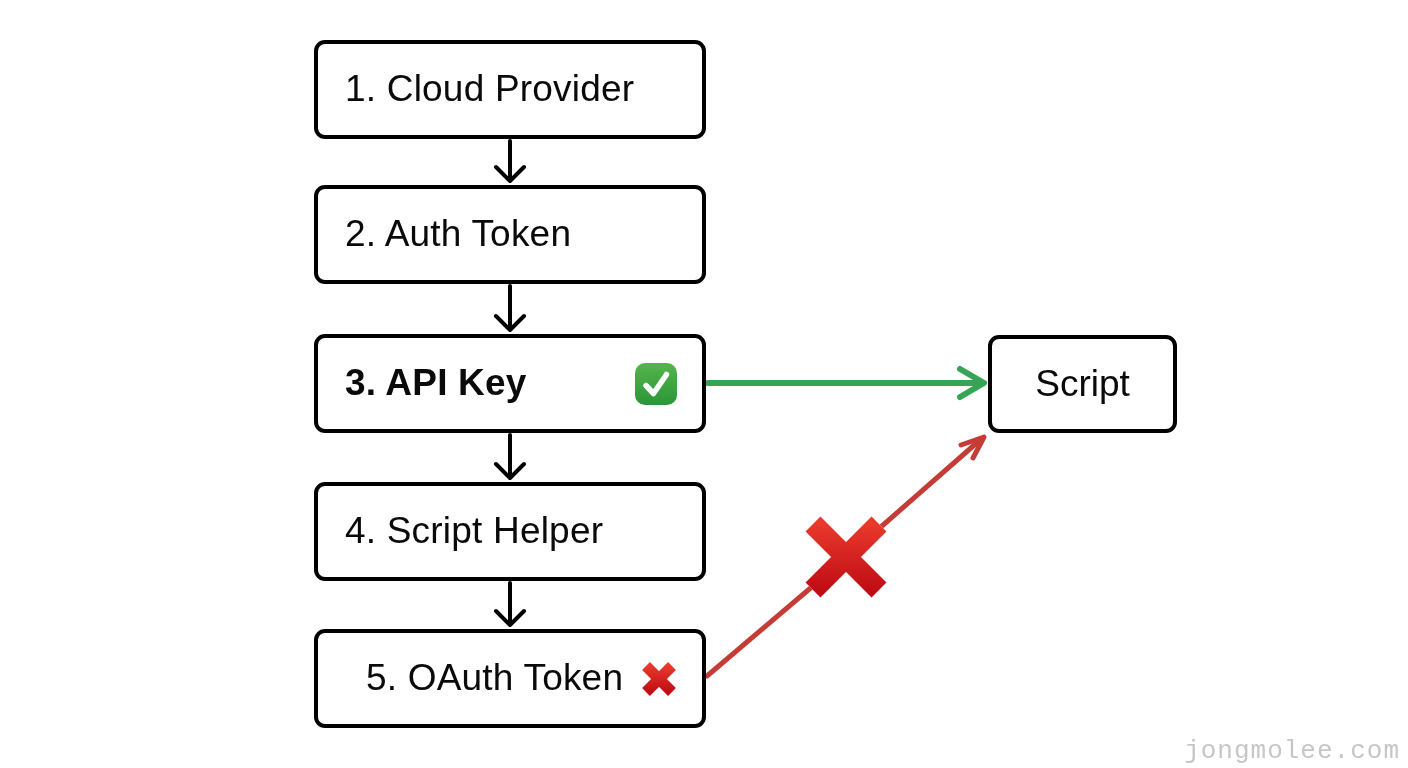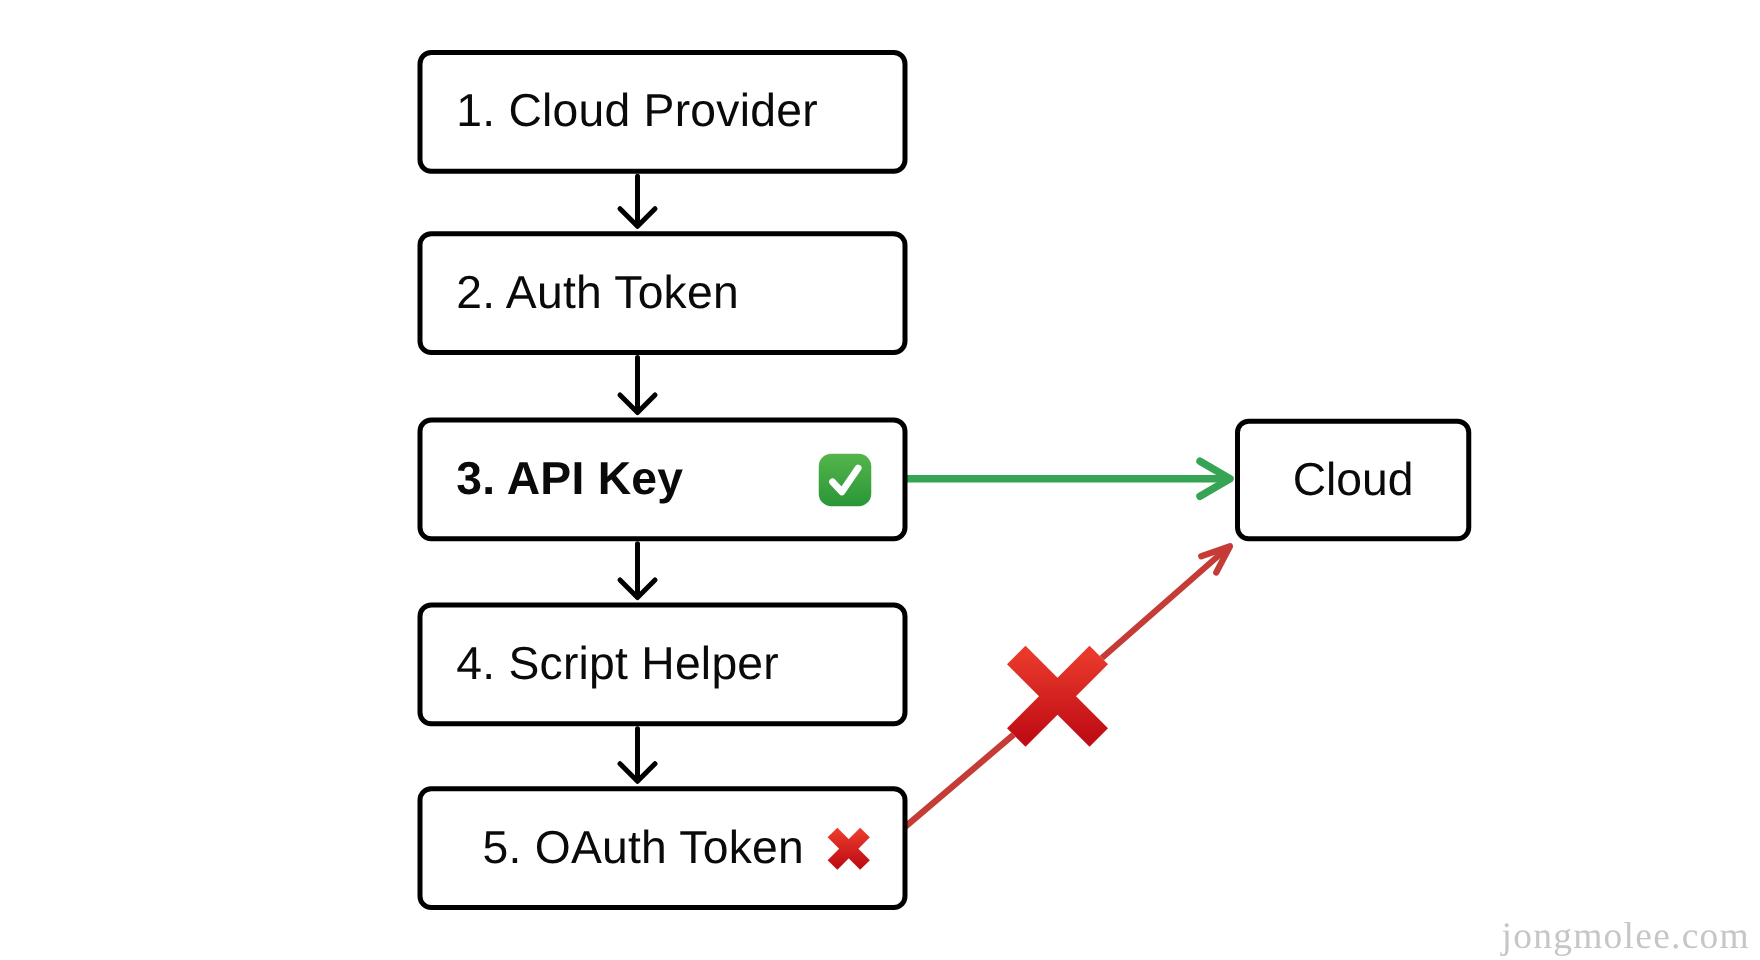--- a/index.html
+++ b/index.html
@@ -26,21 +26,20 @@
     box-sizing: border-box;
     border: 4px solid #000000;
     border-radius: 11px;
     background: #ffffff;
     display: flex;
     align-items: center;
     padding: 0 24px 0 27px;
     font-size: 37px;
     letter-spacing: 0.2px;
     white-space: nowrap;
-    margin-left: 20px;
   }
   .node .label { line-height: 1; padding-bottom: 2px; }
   .node-1 { top: 40px; }
   .node-2 { top: 185px; }
   .node-3 { top: 334px; justify-content: space-between; font-weight: bold; }
   .node-4 { top: 482px; }
   .node-5 { top: 629px; padding-left: 48px; }
   .node-5 .status-icon { margin-left: 15px; }
   .status-icon { display: block; flex: 0 0 auto; }
   .server-node {
@@ -55,22 +54,22 @@
     background: #ffffff;
     display: flex;
     align-items: center;
     justify-content: center;
     font-size: 37px;
   }
   .watermark {
     position: absolute;
     right: 8px;
     bottom: 2px;
-    font-family: Liberation Serif, serif;
-    font-size: 30px;
+    font-family: Liberation Mono, monospace;
+    font-size: 26px;
     color: #c6c6c6;
     letter-spacing: 1px;
   }
 </style>
 </head>
 <body>
 
 <div class="canvas">
 
   <svg class="overlay" viewBox="0 0 1408 768" xmlns="http://www.w3.org/2000/svg">
@@ -159,18 +158,18 @@
         </linearGradient>
       </defs>
       <g stroke="url(#gcross)" stroke-width="11" stroke-linecap="butt">
         <line x1="8" y1="8" x2="34" y2="34"></line>
         <line x1="34" y1="8" x2="8" y2="34"></line>
       </g>
     </svg>
   </div>
 
   <div class="server-node">
-    <span class="label">Cloud</span>
+    <span class="label">Script</span>
   </div>
 
   <div class="watermark">jongmolee.com</div>
 
 </div>
 
 </body></html>

